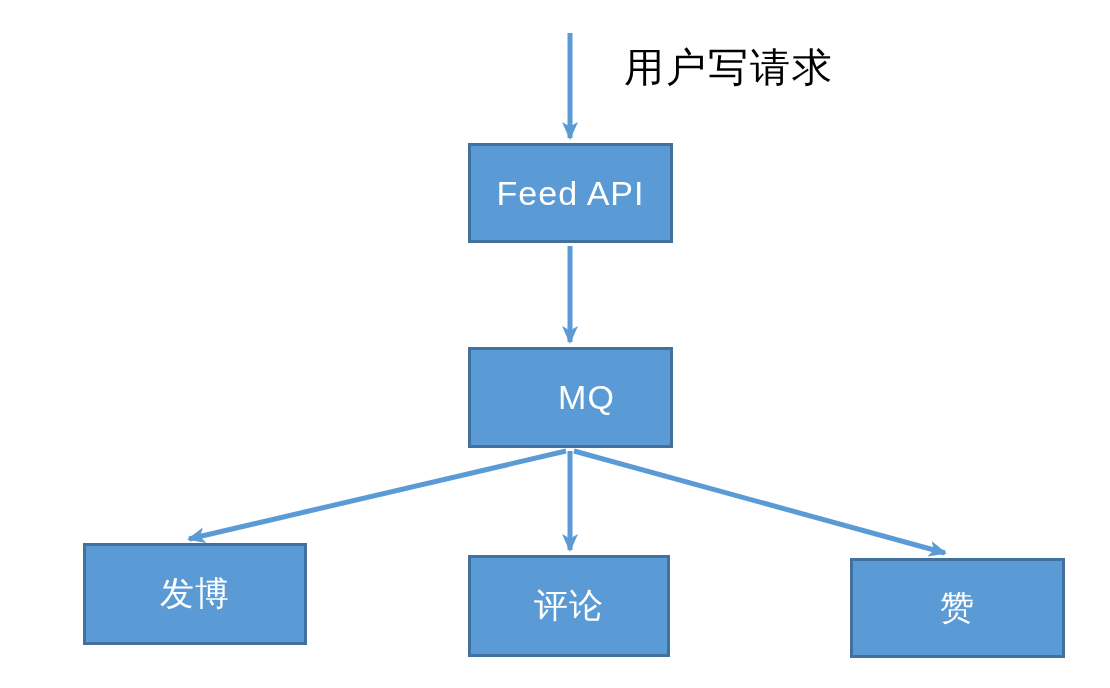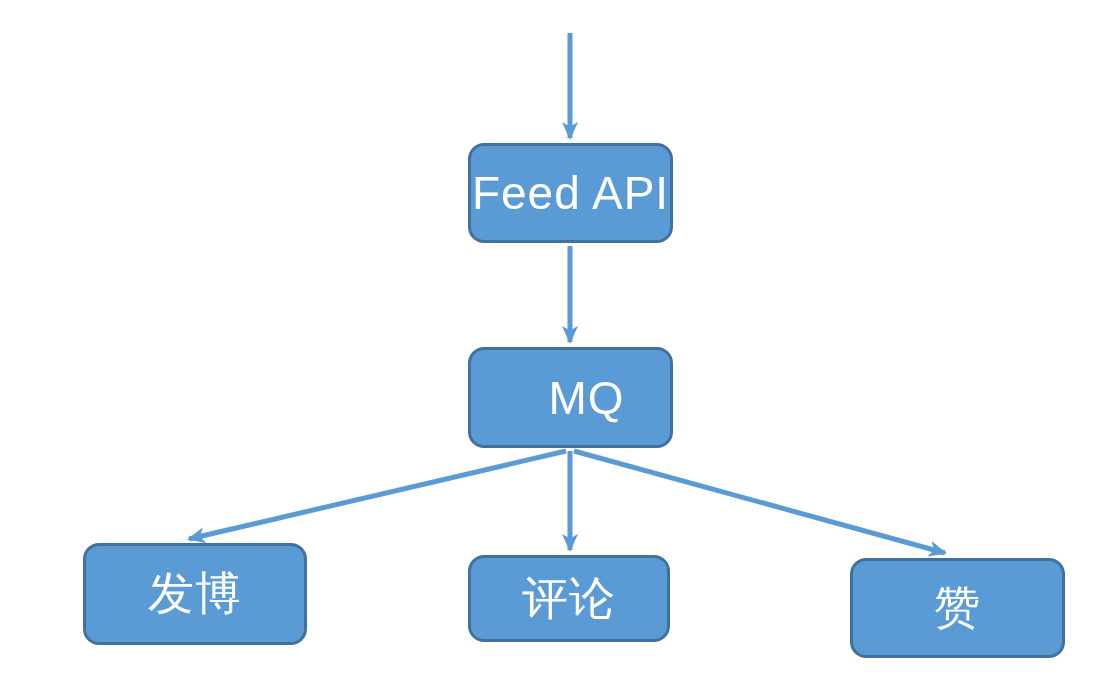--- a/index.html
+++ b/index.html
@@ -25,32 +25,32 @@
   .edge {
     stroke: var(--arrow, #5b9bd5);
     stroke-width: 5;
     fill: none;
   }
   .node {
     position: absolute;
     box-sizing: border-box;
     background: var(--node-fill, #5b9bd5);
     border: 3px solid var(--node-border, #41719c);
-    border-radius: 16px;
+    border-radius: 0;
     display: flex;
     align-items: center;
     justify-content: center;
     color: var(--node-text, #ffffff);
-    font-size: 46px;
+    font-size: 34px;
     letter-spacing: 1px;
   }
   .node-feed-api { left: 468px; top: 143px; width: 205px; height: 100px; }
   .node-mq      { left: 468px; top: 347px; width: 205px; height: 101px; padding-left: 32px; }
   .node-post    { left: 83px;  top: 543px; width: 224px; height: 102px; }
-  .node-comment { left: 468px; top: 555px; width: 202px; height: 87px; font-family: Liberation Serif, serif; }
+  .node-comment { left: 468px; top: 555px; width: 202px; height: 102px; font-family: Liberation Serif, serif; }
   .node-like    { left: 850px; top: 558px; width: 215px; height: 100px; }
   .flow-label {
     position: absolute;
     left: 624px;
     top: 40px;
     color: var(--label-text, #000000);
     font-size: 40px;
     letter-spacing: 2px;
     white-space: nowrap;
   }
@@ -66,20 +66,21 @@
         <path d="M0,0 L18,8 L0,16 L4.5,8 Z" fill="#5b9bd5"></path>
       </marker>
     </defs>
     <line class="edge" x1="570" y1="33" x2="570" y2="138" marker-end="url(#arrowhead)"></line>
     <line class="edge" x1="570" y1="246" x2="570" y2="342" marker-end="url(#arrowhead)"></line>
     <line class="edge" x1="566" y1="451" x2="189" y2="539" marker-end="url(#arrowhead)"></line>
     <line class="edge" x1="570" y1="451" x2="570" y2="550" marker-end="url(#arrowhead)"></line>
     <line class="edge" x1="574" y1="451" x2="945" y2="553" marker-end="url(#arrowhead)"></line>
   </svg>
 
+  <div class="flow-label">用户写请求</div>
 
   <div class="node node-feed-api">
     <span>Feed API</span>
   </div>
 
   <div class="node node-mq">
     <span>MQ</span>
   </div>
 
   <div class="node node-post">

